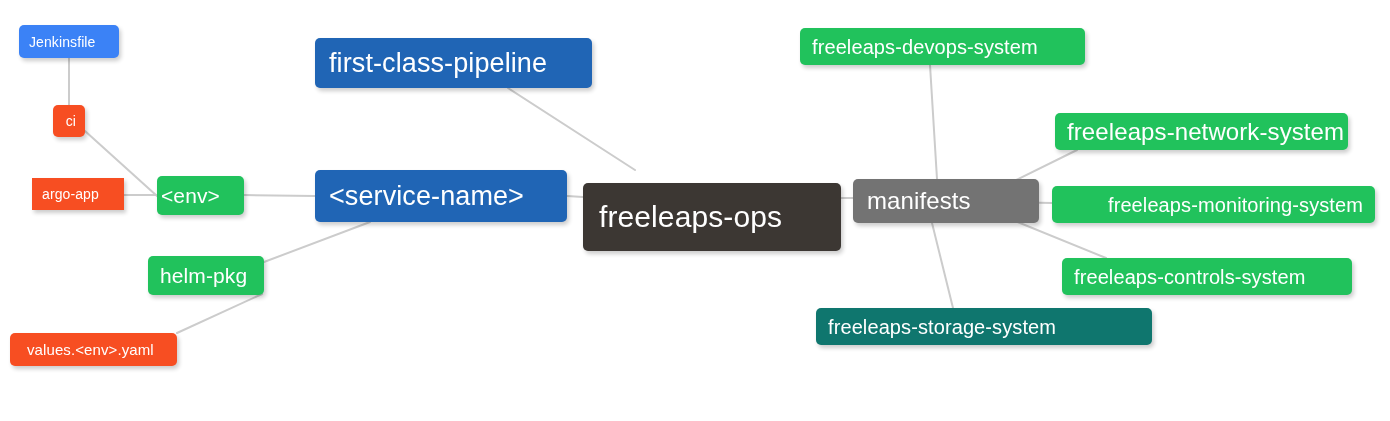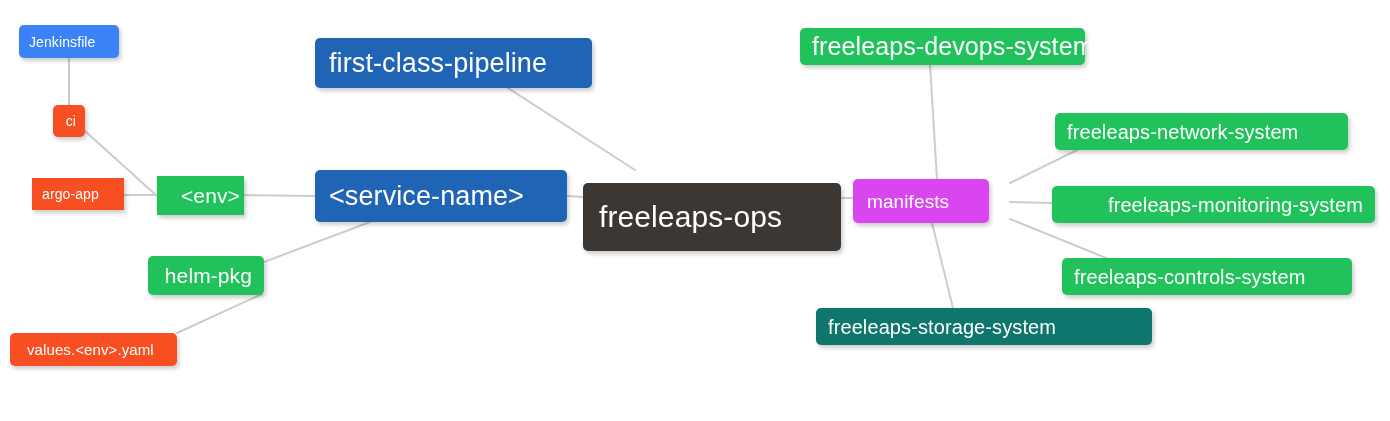--- a/index.html
+++ b/index.html
@@ -62,58 +62,57 @@
     background: #f74e22; font-size: 14px; padding: 0 10px;
     border-radius: 0;
   }
   .n-values-yaml {
     left: 10px;  top: 333px; width: 167px; height: 33px;
     background: #f74e22; font-size: 15px; padding: 0 17px;
     border-radius: 5px;
   }
   .n-env {
     left: 157px; top: 176px; width: 87px;  height: 39px;
-    background: #21c25c; font-size: 21px; padding: 0 24px;
-    border-radius: 0;
+    background: #21c25c; font-size: 21px; padding: 0 4px;
+    border-radius: 5px;
   }
   .n-helm-pkg {
     left: 148px; top: 256px; width: 116px; height: 39px;
     background: #21c25c; font-size: 21px; padding: 0 12px;
     border-radius: 5px;
-    text-align: right;
   }
   .n-first-class-pipeline {
     left: 315px; top: 38px;  width: 277px; height: 50px;
     background: #2065b5; font-size: 27px; padding: 0 14px;
     border-radius: 5px;
   }
   .n-service-name {
     left: 315px; top: 170px; width: 252px; height: 52px;
     background: #2065b5; font-size: 27px; padding: 0 14px;
     border-radius: 5px;
   }
   .n-freeleaps-ops {
     left: 583px; top: 170px; width: 258px; height: 68px;
     background: #3c3733; font-size: 30px; padding: 0 16px;
     border-radius: 5px;
     margin-top: 13px;
   }
   .n-manifests {
-    left: 853px; top: 179px; width: 136px; height: 44px;
-    background: #d946ef; font-size: 19px; padding: 0 14px;
+    left: 853px; top: 179px; width: 186px; height: 44px;
+    background: #737373; font-size: 24px; padding: 0 14px;
     border-radius: 5px;
   }
   .n-devops {
     left: 800px; top: 28px;  width: 285px; height: 37px;
-    background: #21c25c; font-size: 25px; padding: 0 12px;
+    background: #21c25c; font-size: 20px; padding: 0 12px;
     border-radius: 5px;
   }
   .n-network {
     left: 1055px; top: 113px; width: 293px; height: 37px;
-    background: #21c25c; font-size: 20px; padding: 0 12px;
+    background: #21c25c; font-size: 24px; padding: 0 12px;
     border-radius: 5px;
   }
   .n-monitoring {
     left: 1052px; top: 186px; width: 323px; height: 37px;
     background: #21c25c; font-size: 20px; padding: 0 12px;
     border-radius: 5px;
     text-align: right;
   }
   .n-controls {
     left: 1062px; top: 258px; width: 290px; height: 37px;

